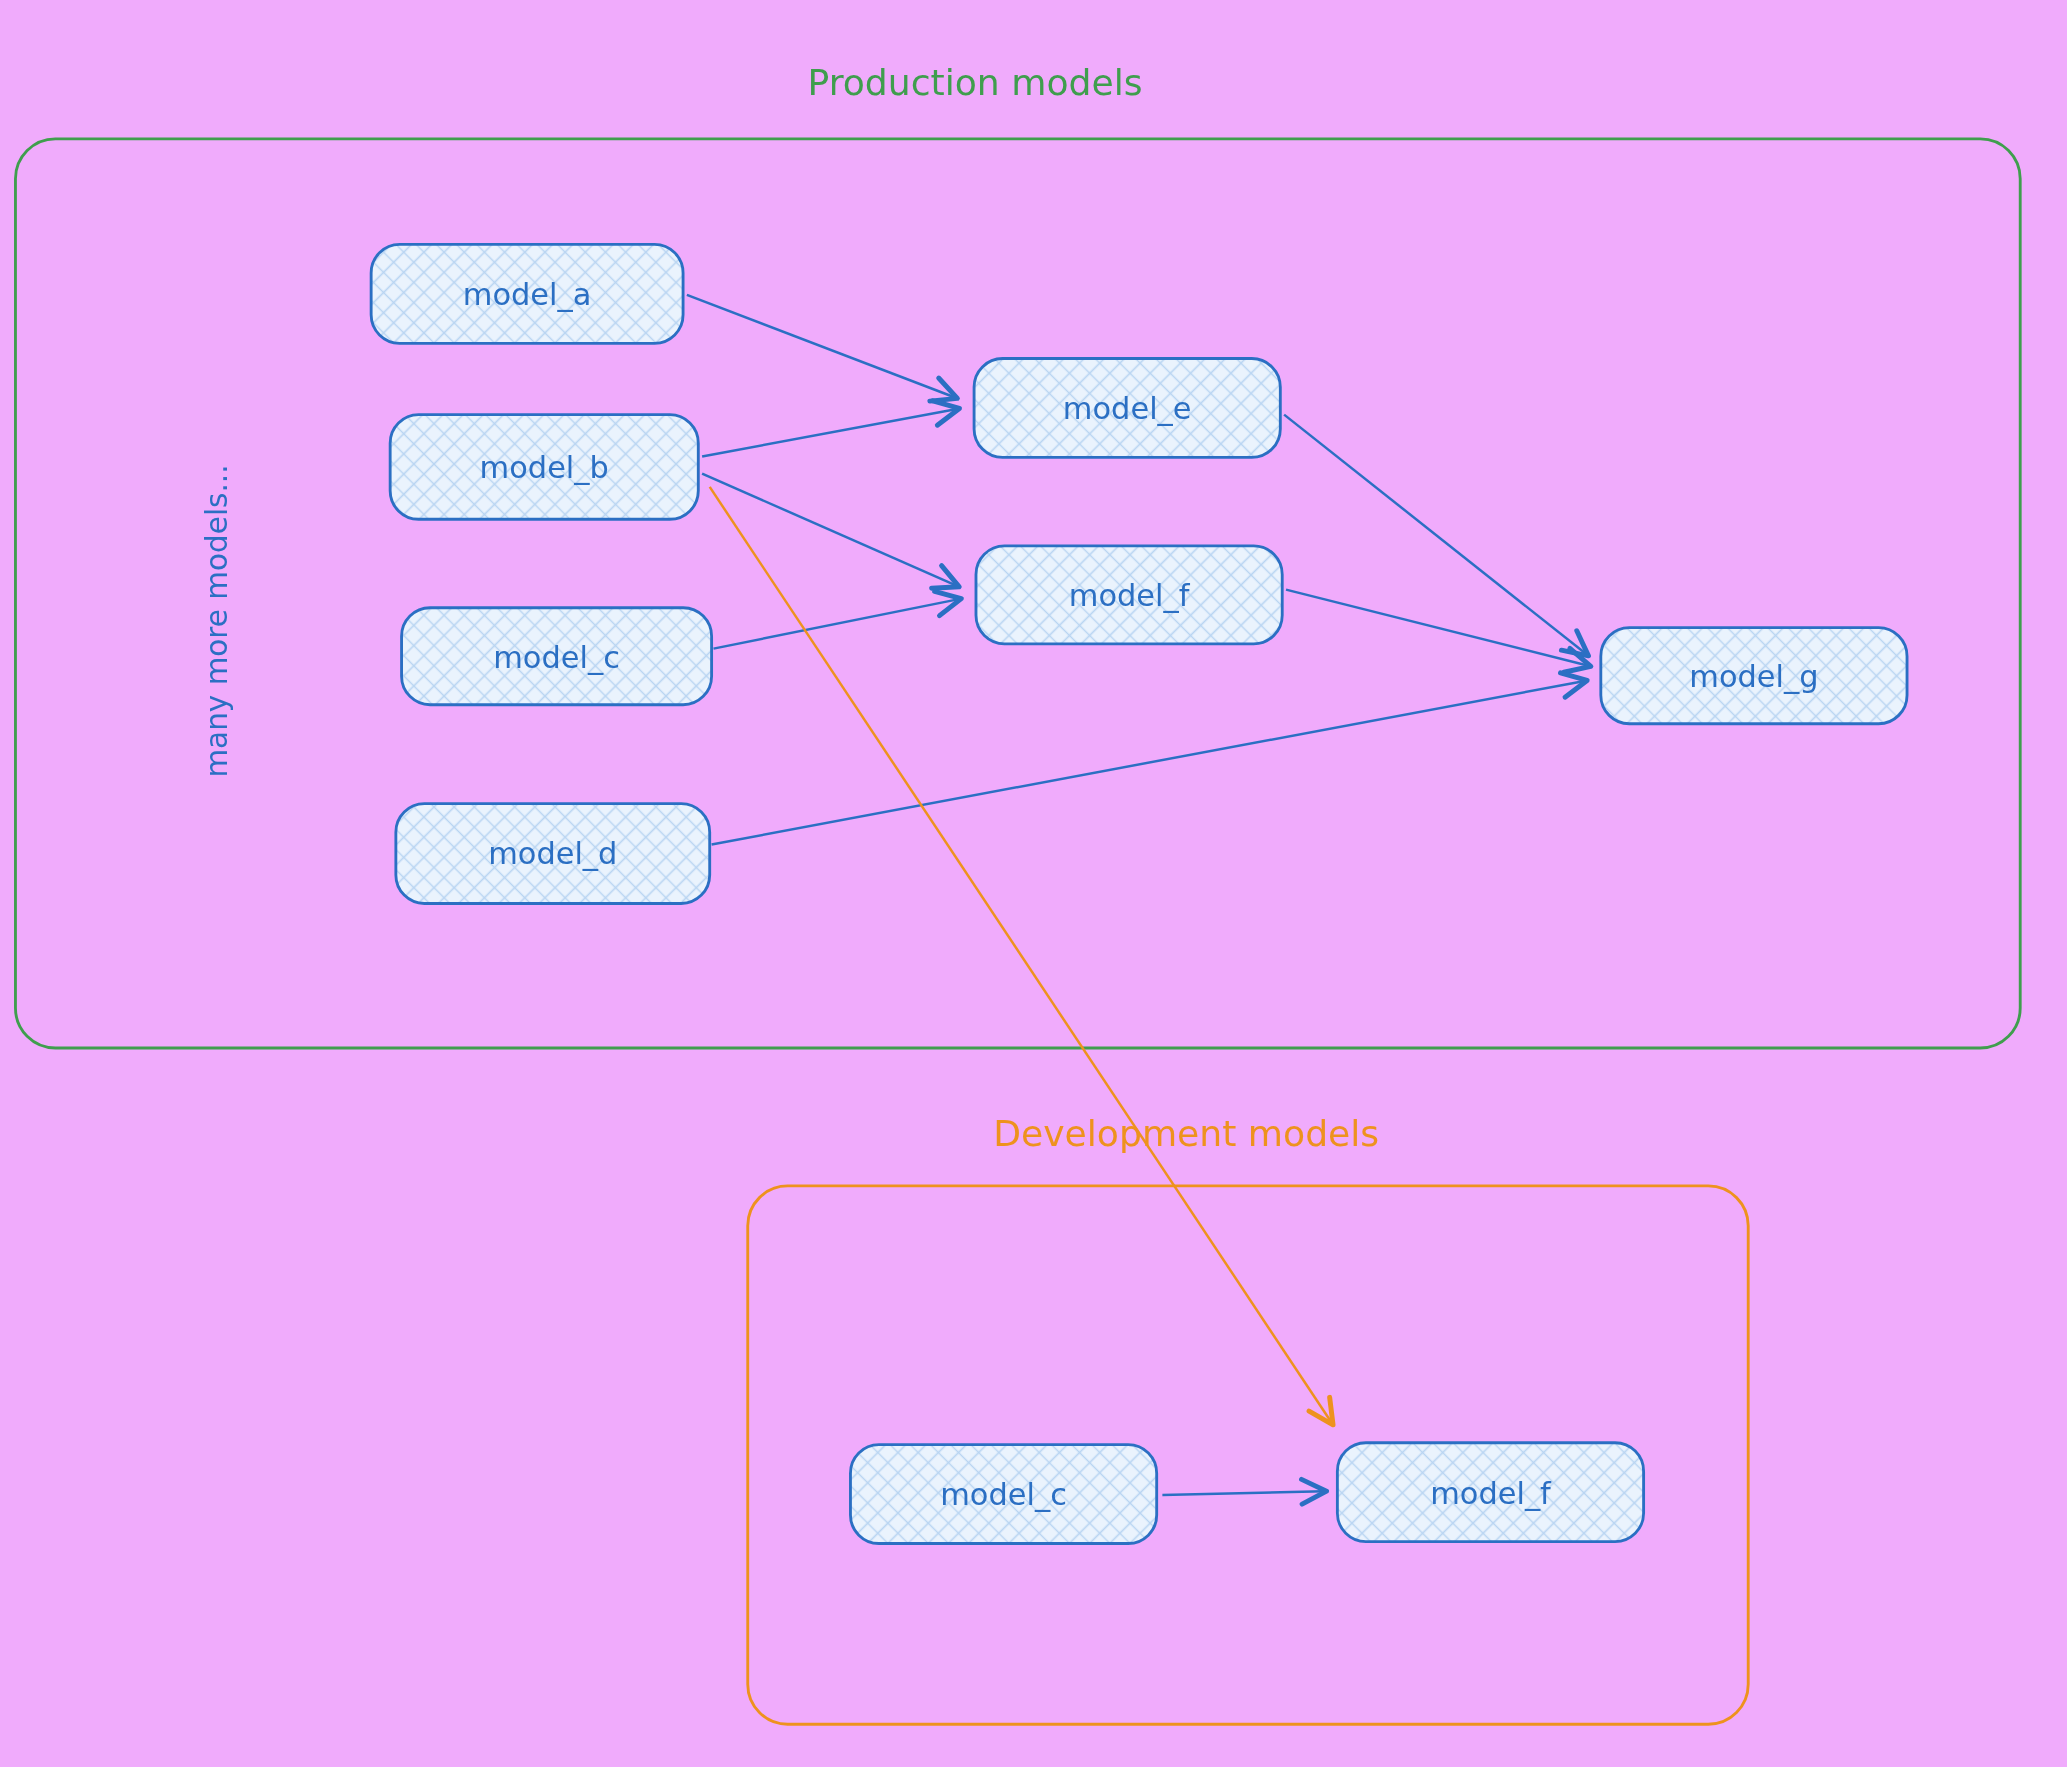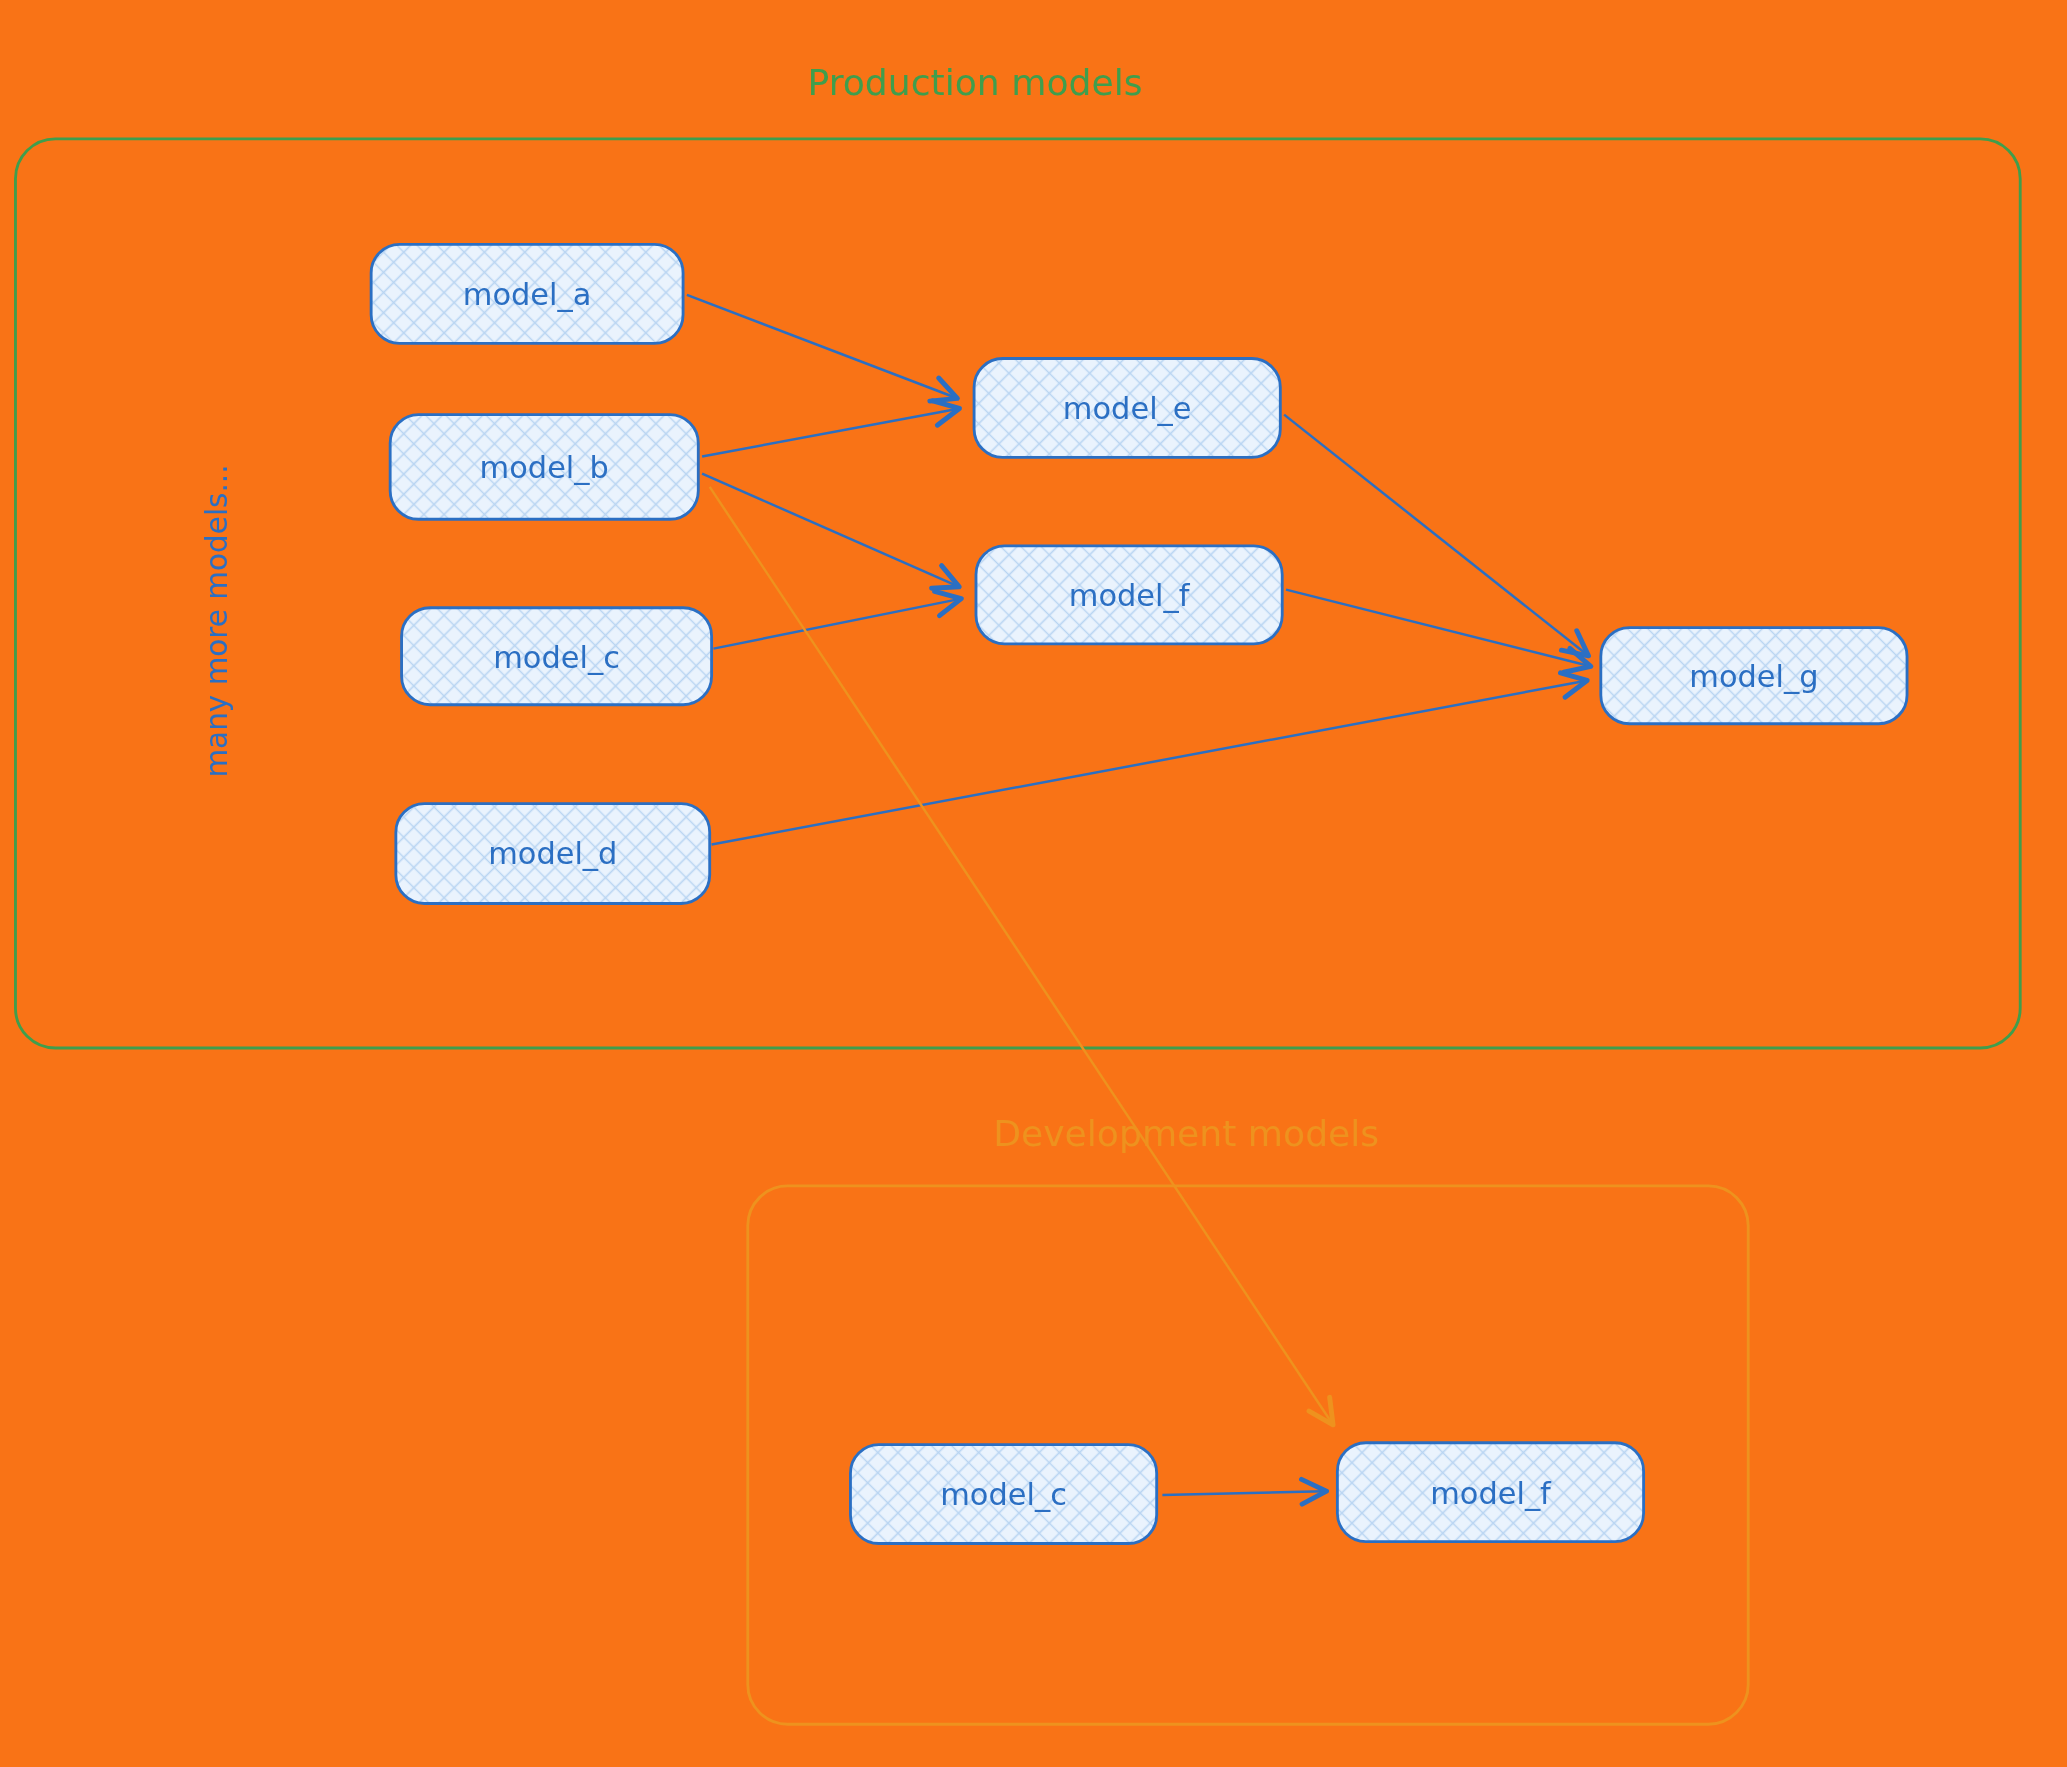--- a/index.html
+++ b/index.html
@@ -4,21 +4,21 @@
 <style>
   html, body {
     margin: 0;
     padding: 0;
     background: #ffffff;
   }
   #canvas-wrap {
     position: relative;
     width: 2068px;
     height: 1767px;
-    background: #f97316;
+    background: #f0abfc;
     font-family: "DejaVu Sans", sans-serif;
   }
   svg { display: block; }
   .group-title {
     font-size: 38px;
     font-weight: 500;
     text-anchor: middle;
     font-family: "DejaVu Sans", sans-serif;
   }
   .group-title.green { fill: #3f9e4d; }

